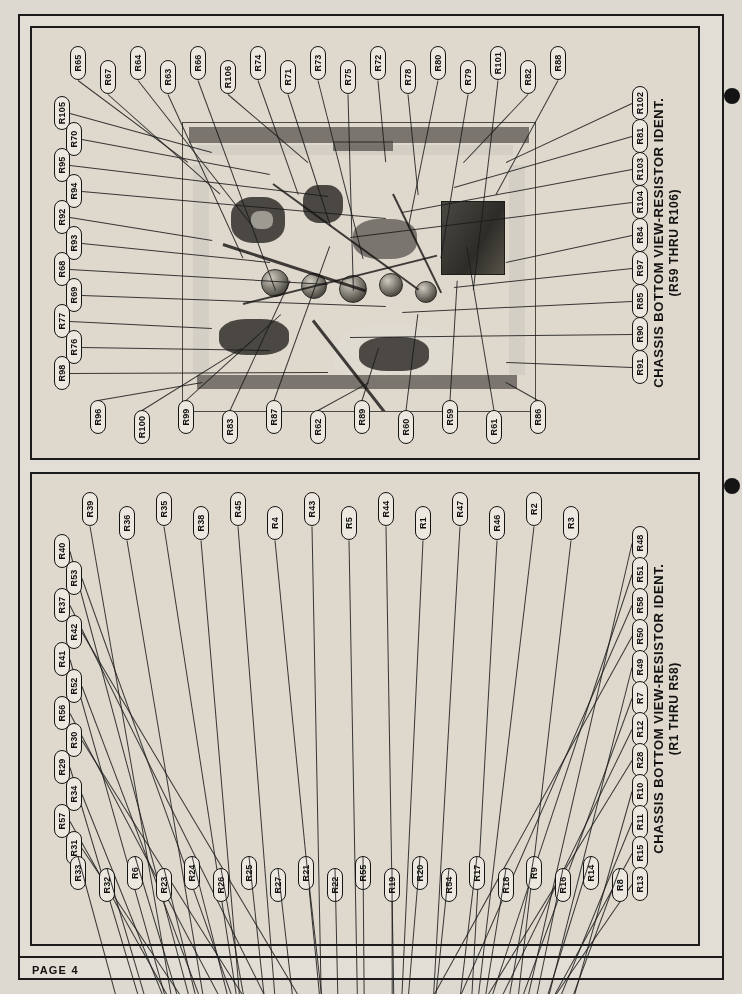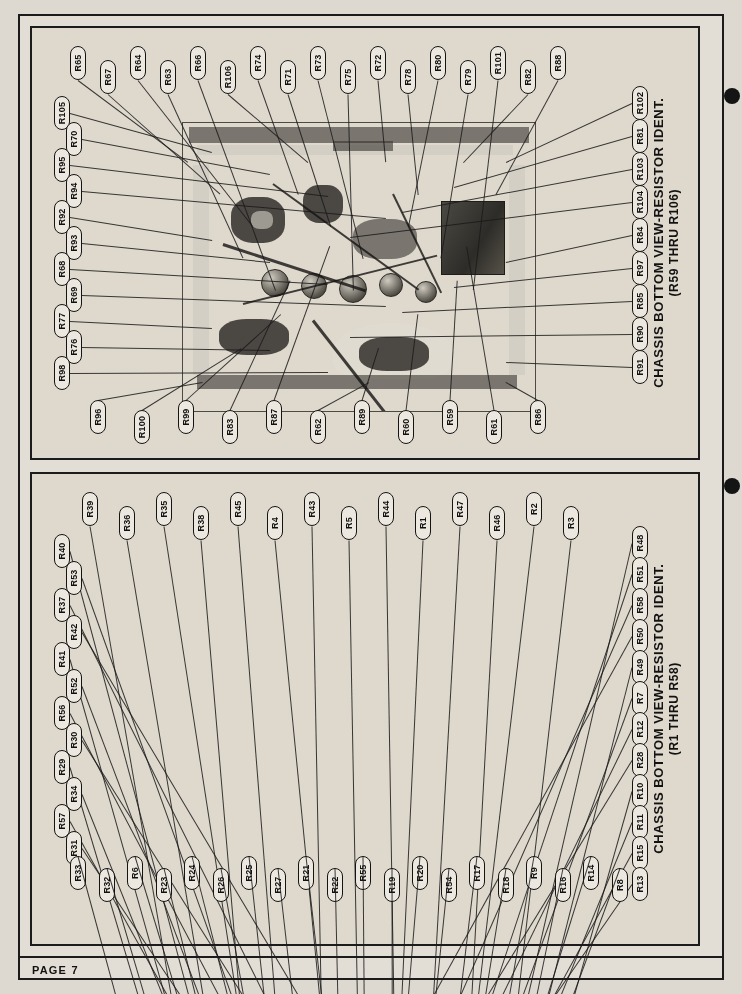--- a/index.html
+++ b/index.html
@@ -660,14 +660,14 @@
         <span>R14</span>
       </div>
       <div class="leader" style="left: 559px; top: 382px; width: 370.837px; transform: rotate(107.332deg);"></div>
       <div class="ref v" style="left: 579.5px; top: 394px;">
         <span>R8</span>
       </div>
       <div class="leader" style="left: 587.5px; top: 394px; width: 328.247px; transform: rotate(110.229deg);"></div>
     </div>
 
   <div class="footer-rule"></div>
-  <div class="page-footer">PAGE  7</div>
+  <div class="page-footer">PAGE  4</div>
 </div>
 
 </body></html>

